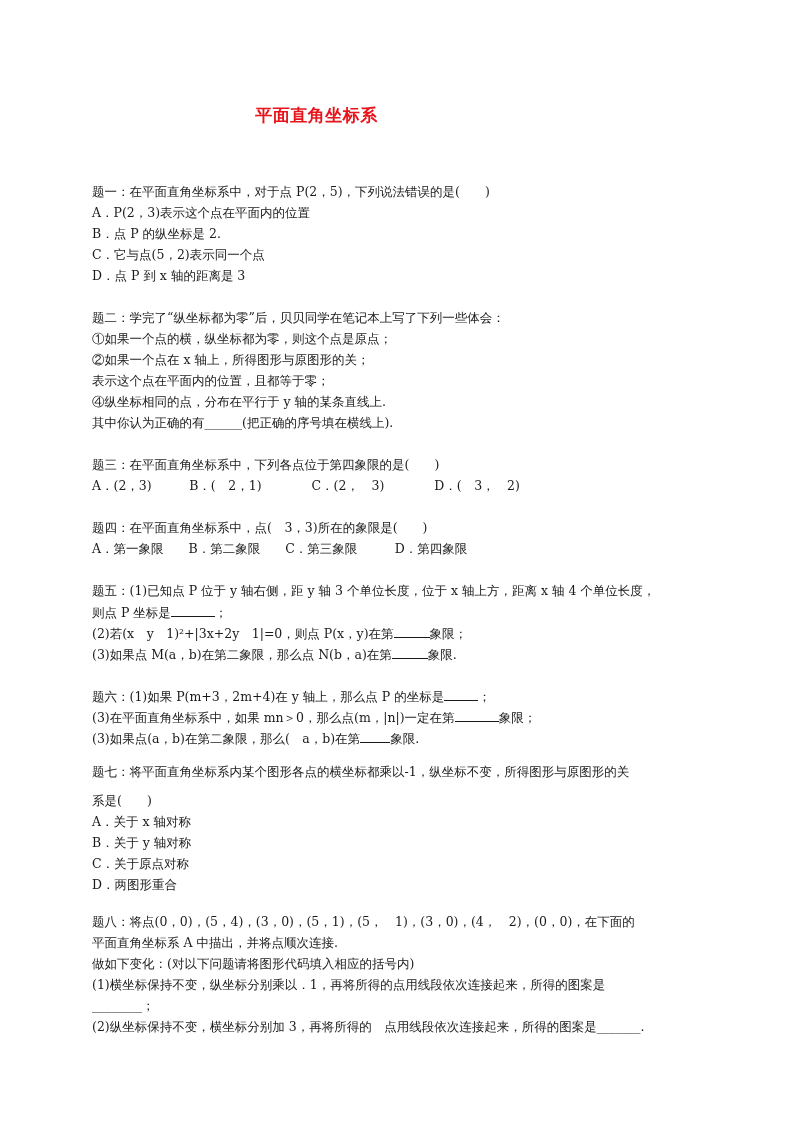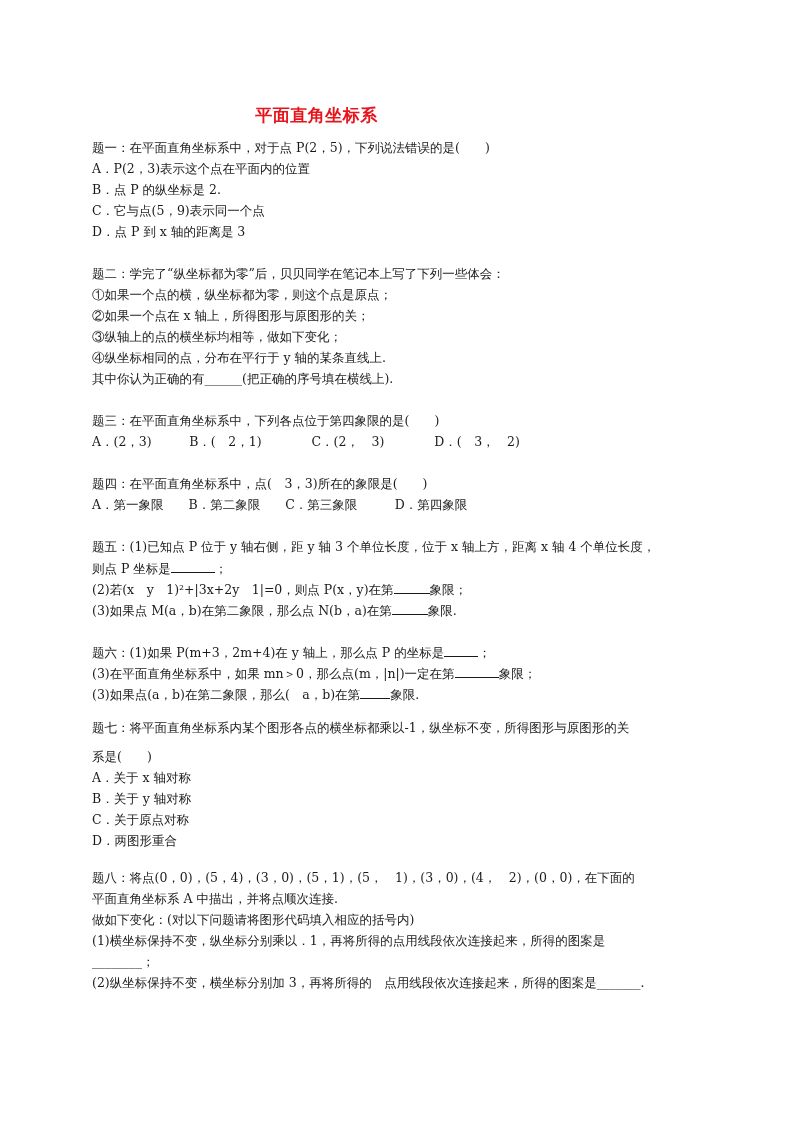--- a/index.html
+++ b/index.html
@@ -1,41 +1,41 @@
 <!DOCTYPE html>
 <html><head>
 <meta charset="utf-8">
 <style>
   html, body { margin: 0; padding: 0; background: #ffffff; }
   body { width: 793px; height: 1122px; position: relative; overflow: hidden;
          font-family: "DejaVu Serif", "Liberation Serif", serif; color: #1a1a1a; }
   .title { position: absolute; left: 0; width: 633px; top: 104px; text-align: center;
            font-family: "DejaVu Sans", "Liberation Sans", sans-serif; font-weight: bold;
            font-size: 17px; color: #e8141c; letter-spacing: 0.5px; }
-  .line { position: absolute; left: 92px; font-size: 12.5px; line-height: 16px; white-space: pre; }
+  .line { position: absolute; left: 92px; font-size: 12.5px; line-height: 16px; white-space: pre; margin-top: 44px; }
   .blank { display: inline-block; border-bottom: 1px solid #1a1a1a; height: 12px; vertical-align: baseline; }
 </style>
 </head>
 <body>
 
 <div class="title">平面直角坐标系</div>
 
 <div>
   <div class="line" style="top:140px">题一：在平面直角坐标系中，对于点 P(2，5)，下列说法错误的是(　　)</div>
   <div class="line" style="top:161px">A．P(2，3)表示这个点在平面内的位置</div>
   <div class="line" style="top:182px">B．点 P 的纵坐标是 2.</div>
-  <div class="line" style="top:203px">C．它与点(5，9)表示同一个点</div>
+  <div class="line" style="top:203px">C．它与点(5，2)表示同一个点</div>
   <div class="line" style="top:224px">D．点 P 到 x 轴的距离是 3</div>
 </div>
 
 <div>
   <div class="line" style="top:266px">题二：学完了“纵坐标都为零”后，贝贝同学在笔记本上写了下列一些体会：</div>
   <div class="line" style="top:287px">①如果一个点的横，纵坐标都为零，则这个点是原点；</div>
   <div class="line" style="top:308px">②如果一个点在 x 轴上，所得图形与原图形的关；</div>
-  <div class="line" style="top:329px">③纵轴上的点的横坐标均相等，做如下变化；</div>
+  <div class="line" style="top:329px">表示这个点在平面内的位置，且都等于零；</div>
   <div class="line" style="top:350px">④纵坐标相同的点，分布在平行于 y 轴的某条直线上.</div>
   <div class="line" style="top:371px">其中你认为正确的有______(把正确的序号填在横线上).</div>
 </div>
 
 <div>
   <div class="line" style="top:413px">题三：在平面直角坐标系中，下列各点位于第四象限的是(　　)</div>
   <div class="line" style="top:434px">A．(2，3)　　　B．(　2，1)　　　　C．(2，　3)　　　　D．(　3，　2)</div>
 </div>
 
 <div>

